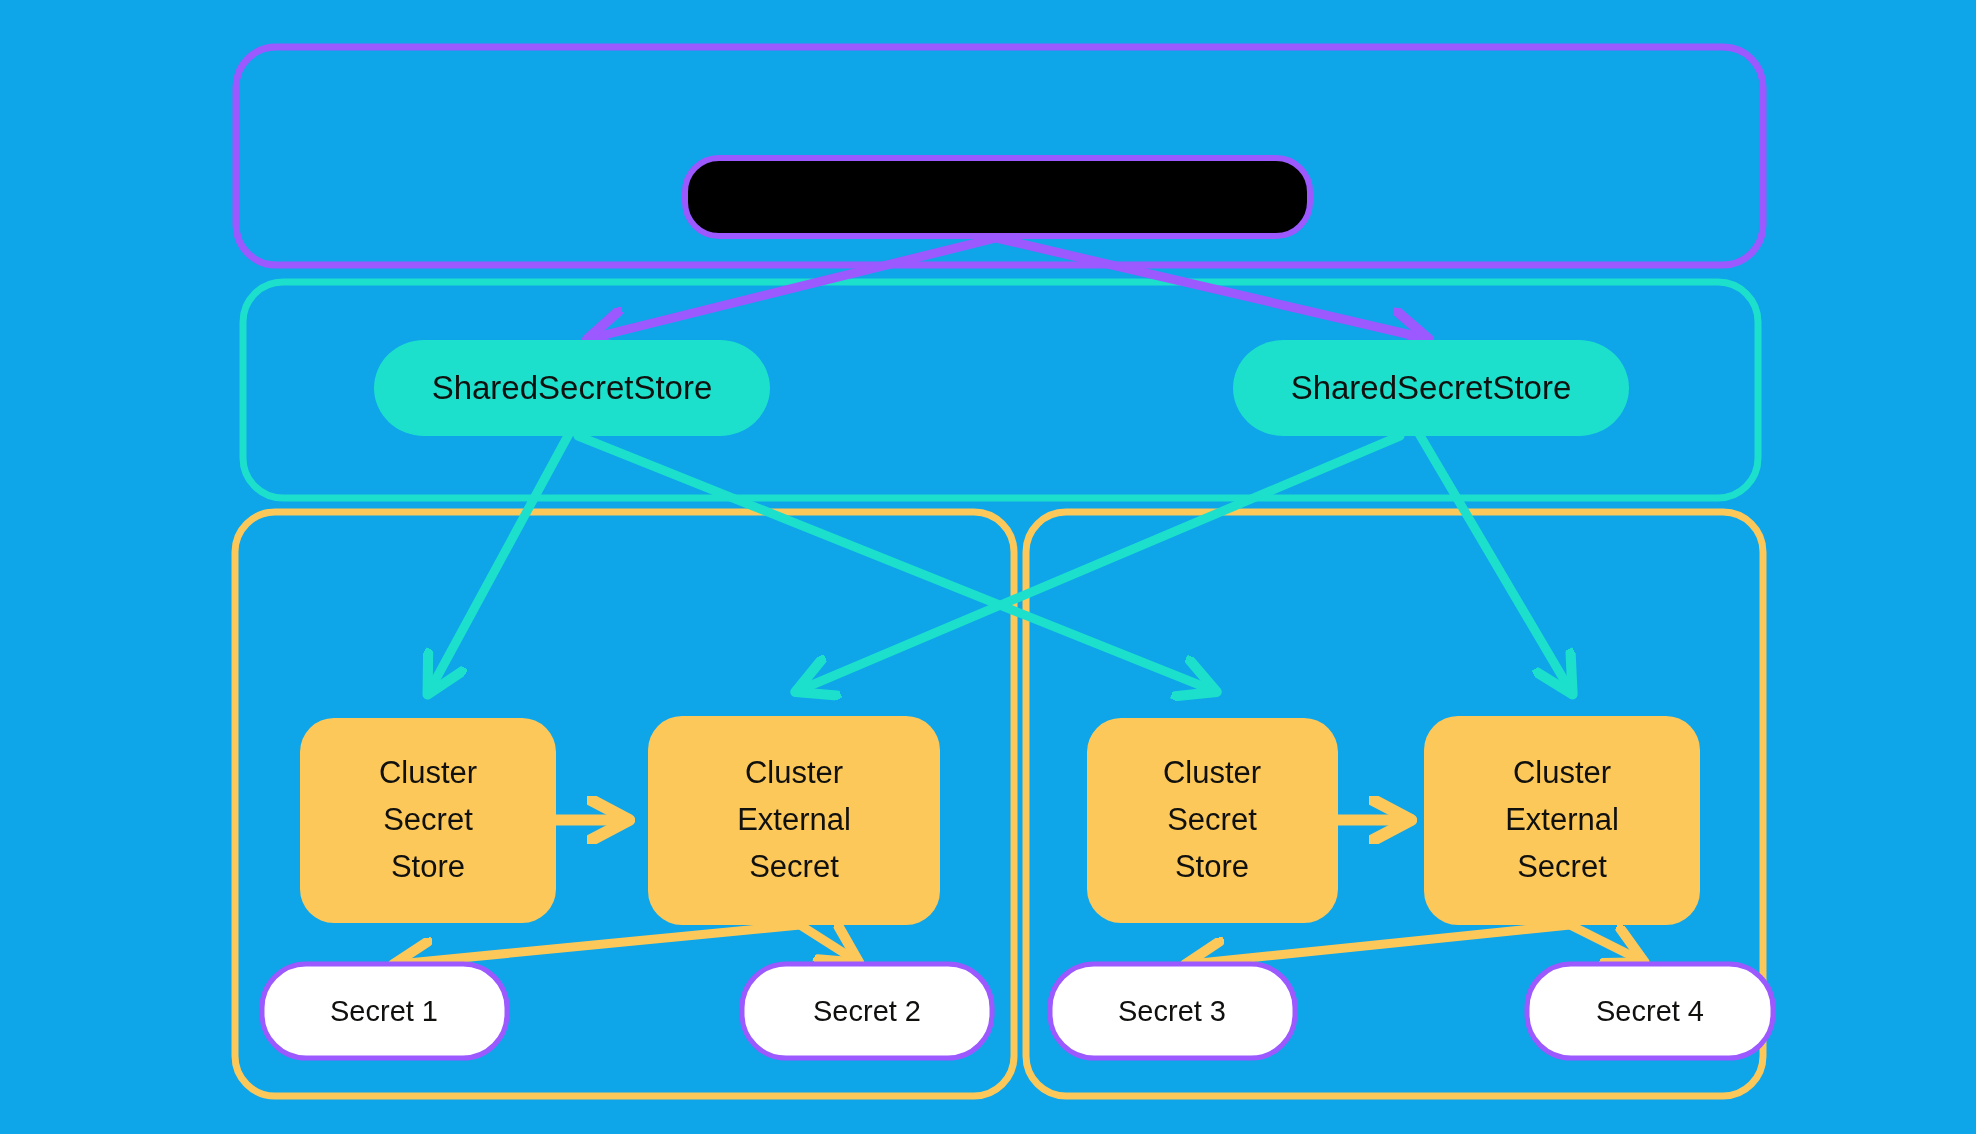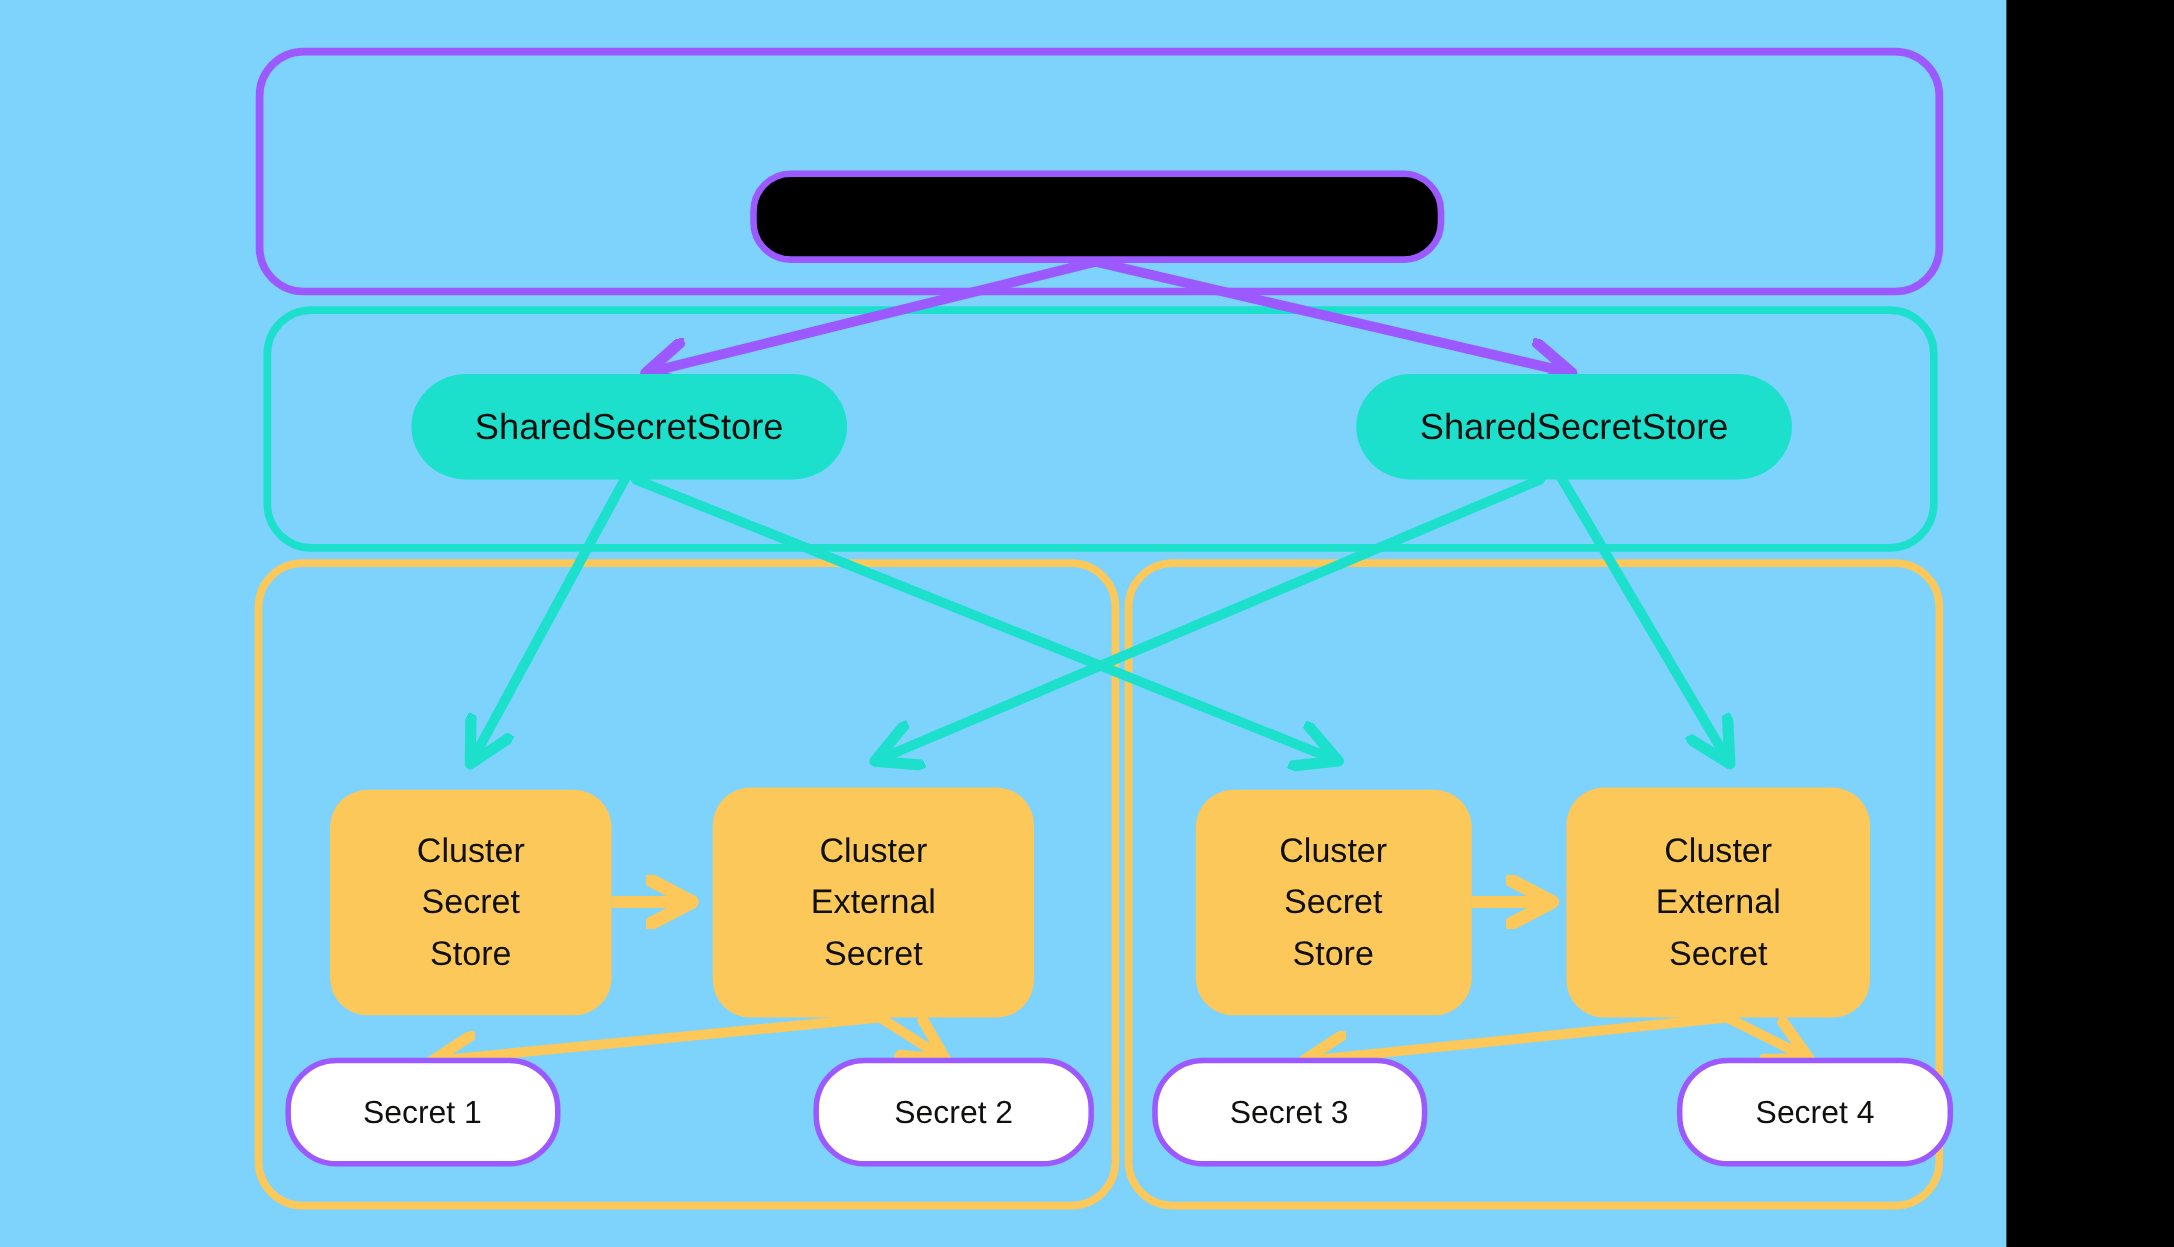--- a/index.html
+++ b/index.html
@@ -8,23 +8,23 @@
     background: #000000;
   }
   body {
     width: 1976px;
     height: 1134px;
     overflow: hidden;
     font-family: "Liberation Sans", sans-serif;
   }
   #stage {
     position: relative;
-    width: 1824px;
+    width: 1976px;
     height: 1134px;
-    background: #7dd3fc;
+    background: #0ea5e9;
   }
   #diagram {
     position: absolute;
     left: 0;
     top: 0;
     width: 1976px;
     height: 1134px;
     display: block;
   }
   .node-label {

